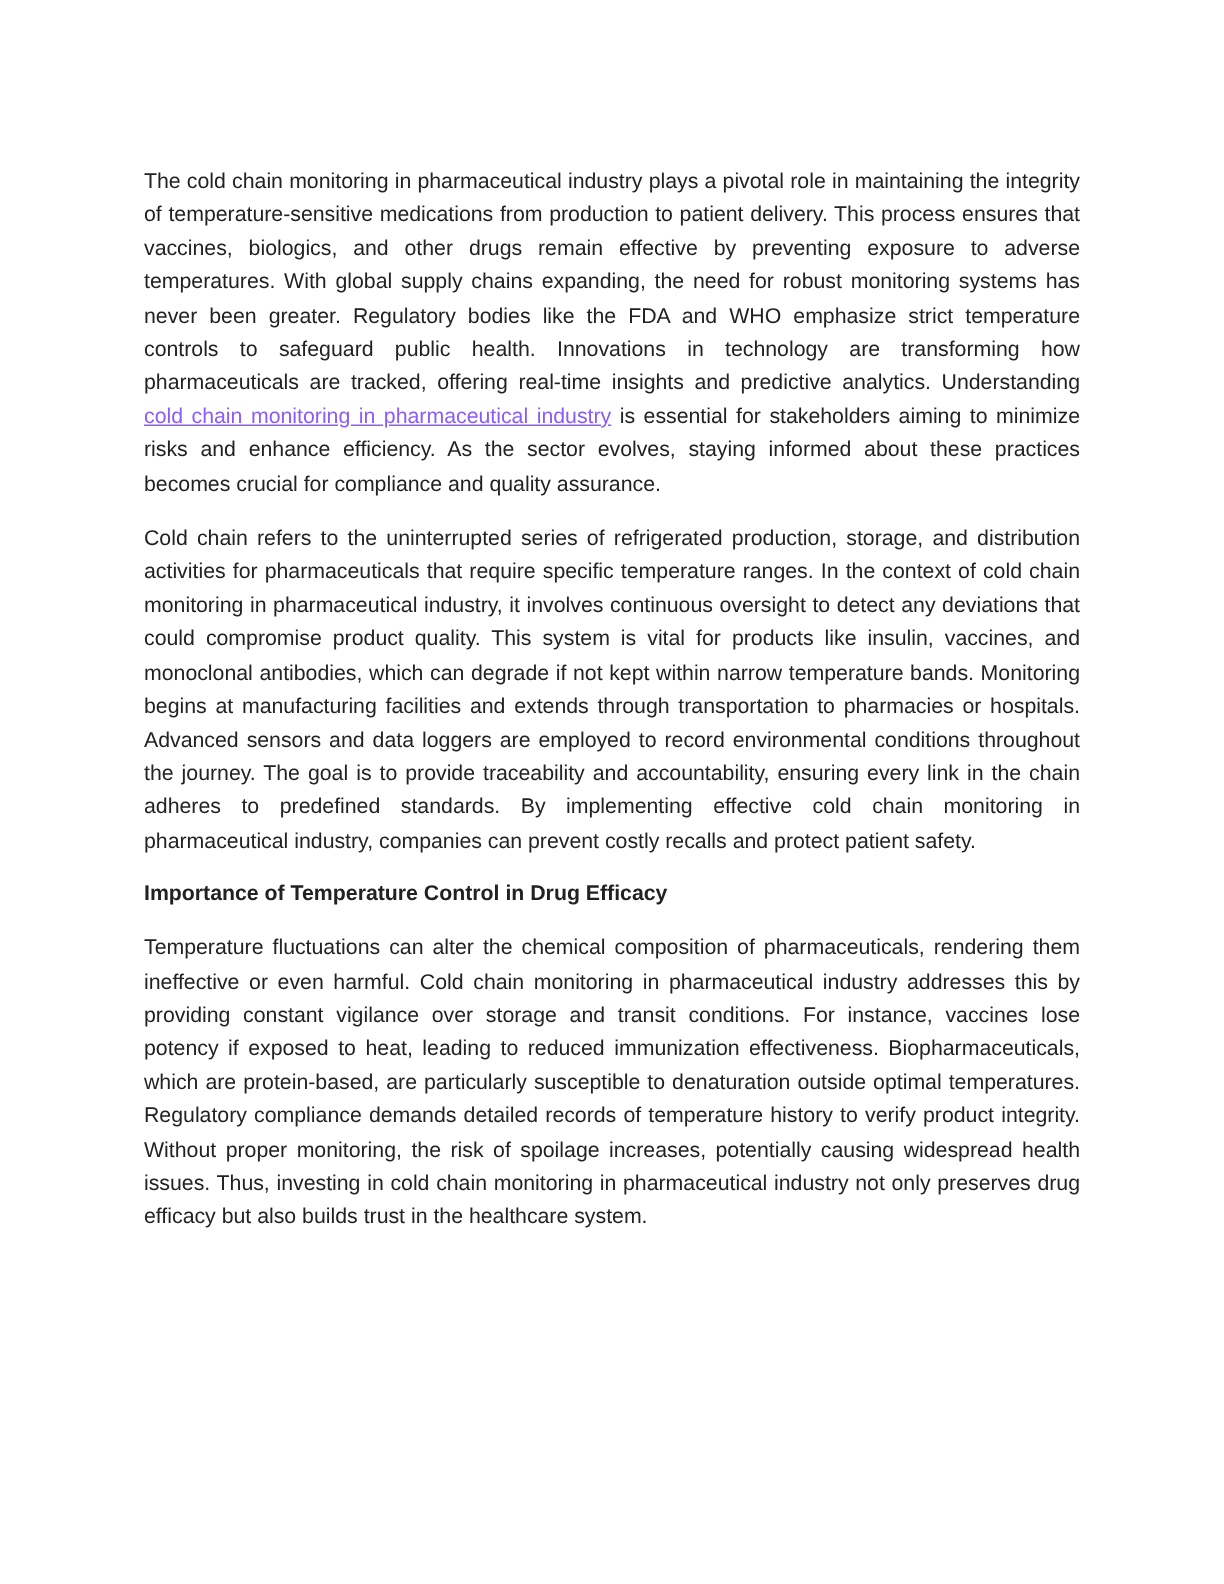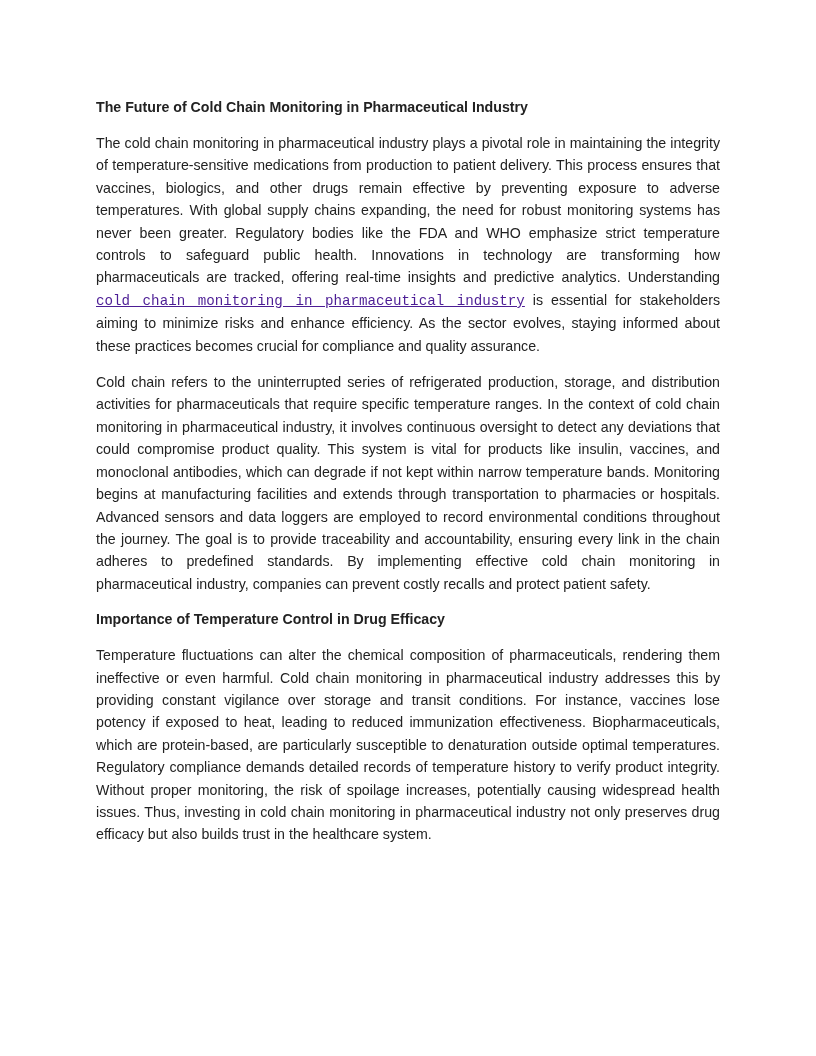--- a/index.html
+++ b/index.html
@@ -2,27 +2,26 @@
 <html><head>
 <meta charset="utf-8">
 <style>
   html, body { margin: 0; padding: 0; background: #ffffff; }
   body { width: 816px; height: 1056px; position: relative; overflow: hidden; }
   .page { position: absolute; left: 96px; top: 96px; width: 624px; color: #222; font-family: "Liberation Sans", sans-serif; font-size: 14.2px; }
   h2 { font-size: 14.2px; font-weight: bold; margin: 0; line-height: 22px; }
   p { margin: 0; line-height: 22.4px; text-align: justify; }
   .s1 { margin-top: 14px; }
   .s2 { margin-top: 13px; }
-  a { color: #4c1d95; text-decoration: underline; font-family: Liberation Mono, monospace; }
+  a { color: #8b5cf6; text-decoration: underline; }
 </style>
 </head>
 <body>
 
 <div class="page">
-  <h2>The Future of Cold Chain Monitoring in Pharmaceutical Industry</h2>
   <p class="s1"><span>The cold chain monitoring in pharmaceutical industry plays a pivotal role in maintaining the integrity of temperature-sensitive medications from production to patient delivery. This process ensures that vaccines, biologics, and other drugs remain effective by preventing exposure to adverse temperatures. With global supply chains expanding, the need for robust monitoring systems has never been greater. Regulatory bodies like the FDA and WHO emphasize strict temperature controls to safeguard public health. Innovations in technology are transforming how pharmaceuticals are tracked, offering real-time insights and predictive analytics. Understanding </span><a href="#">cold chain monitoring in pharmaceutical industry</a><span> is essential for stakeholders aiming to minimize risks and enhance efficiency. As the sector evolves, staying informed about these practices becomes crucial for compliance and quality assurance.</span></p>
 
   <p class="s1">Cold chain refers to the uninterrupted series of refrigerated production, storage, and distribution activities for pharmaceuticals that require specific temperature ranges. In the context of cold chain monitoring in pharmaceutical industry, it involves continuous oversight to detect any deviations that could compromise product quality. This system is vital for products like insulin, vaccines, and monoclonal antibodies, which can degrade if not kept within narrow temperature bands. Monitoring begins at manufacturing facilities and extends through transportation to pharmacies or hospitals. Advanced sensors and data loggers are employed to record environmental conditions throughout the journey. The goal is to provide traceability and accountability, ensuring every link in the chain adheres to predefined standards. By implementing effective cold chain monitoring in pharmaceutical industry, companies can prevent costly recalls and protect patient safety.</p>
 
   <h2 class="s2">Importance of Temperature Control in Drug Efficacy</h2>
   <p class="s1">Temperature fluctuations can alter the chemical composition of pharmaceuticals, rendering them ineffective or even harmful. Cold chain monitoring in pharmaceutical industry addresses this by providing constant vigilance over storage and transit conditions. For instance, vaccines lose potency if exposed to heat, leading to reduced immunization effectiveness. Biopharmaceuticals, which are protein-based, are particularly susceptible to denaturation outside optimal temperatures. Regulatory compliance demands detailed records of temperature history to verify product integrity. Without proper monitoring, the risk of spoilage increases, potentially causing widespread health issues. Thus, investing in cold chain monitoring in pharmaceutical industry not only preserves drug efficacy but also builds trust in the healthcare system.</p>
 
 </div>
 
 </body></html>

